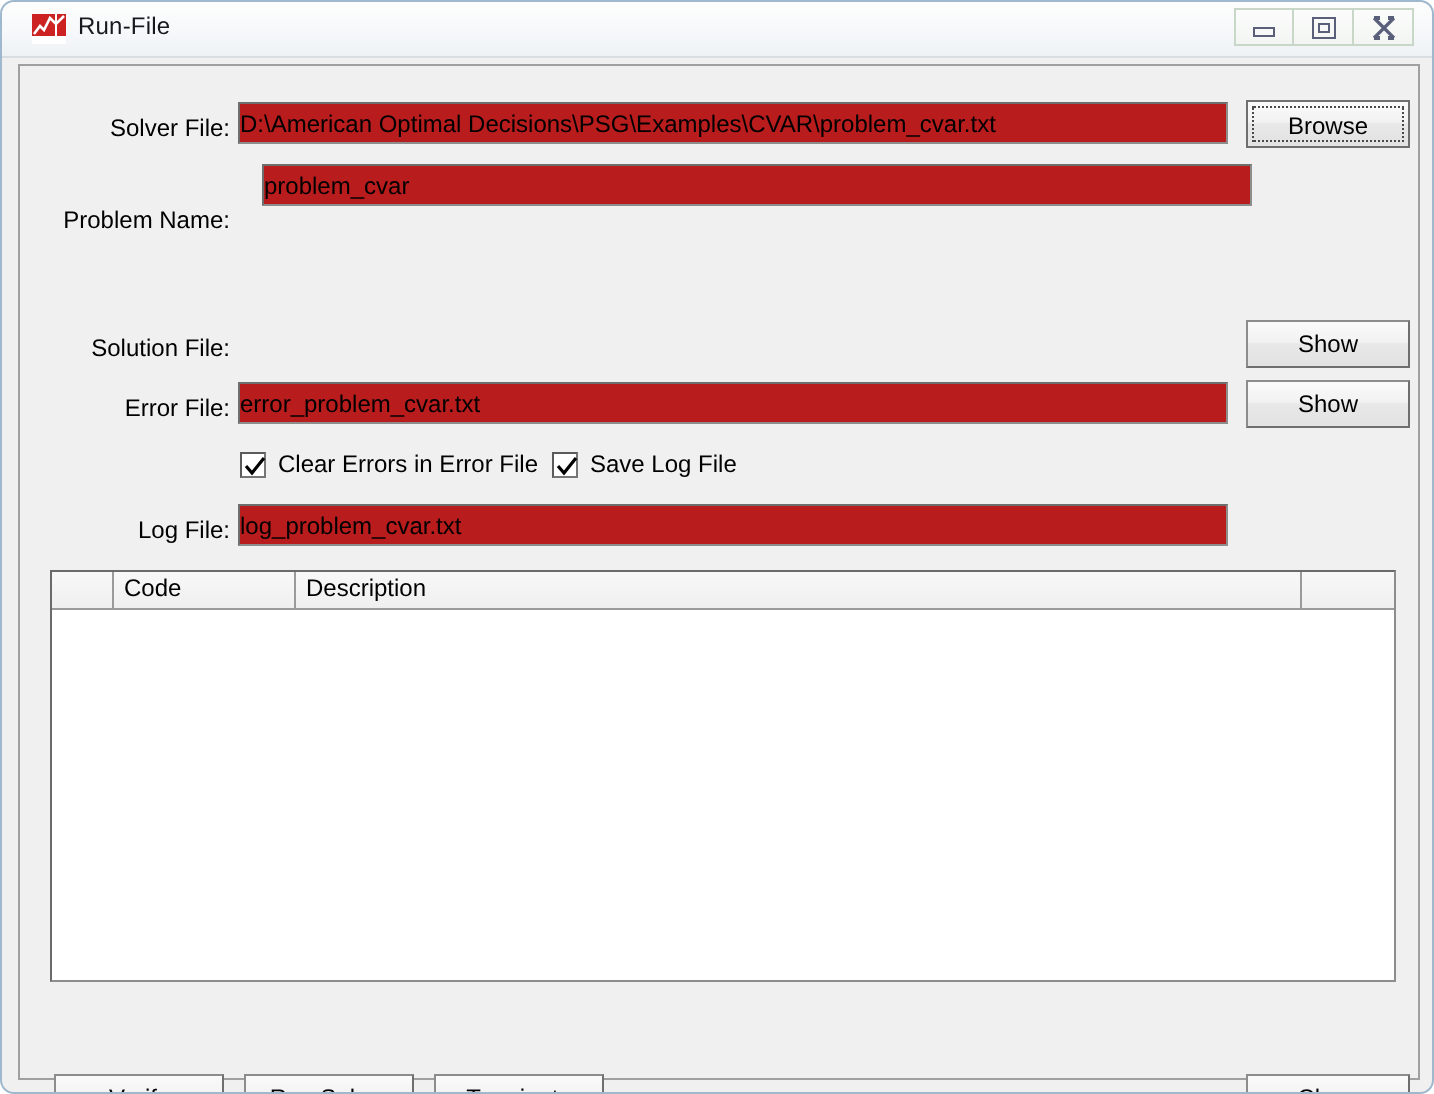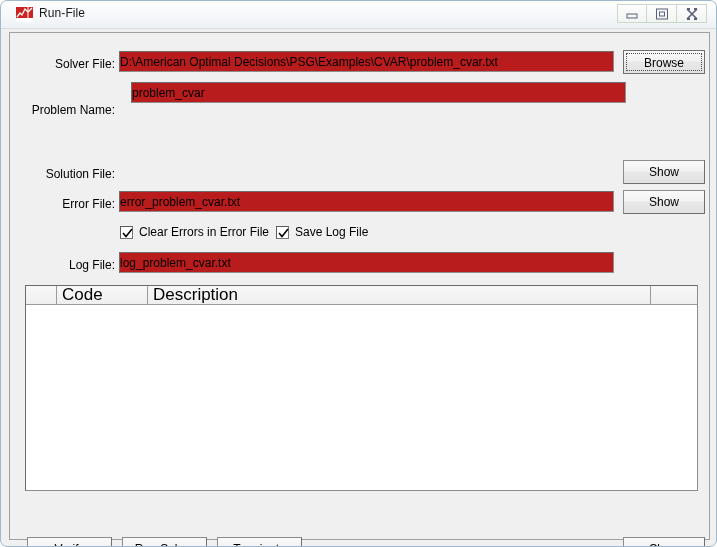--- a/index.html
+++ b/index.html
@@ -172,21 +172,21 @@
     height: 18px;
     background: #f3f3f3;
     border-bottom: 1px solid #9a9a9a;
     display: flex;
   }
   .gcol {
     box-sizing: border-box;
     height: 18px;
     background: linear-gradient(to bottom, #f8f8f8 0%, #efefef 100%);
     border-right: 1px solid #9a9a9a;
-    font-size: 17px;
+    font-size: 12px;
     color: #000;
     line-height: 17px;
     padding-left: 5px;
     overflow: hidden;
     white-space: nowrap;
   }
   #gridbody {
     height: 186px;
     background: #ffffff;
   }

